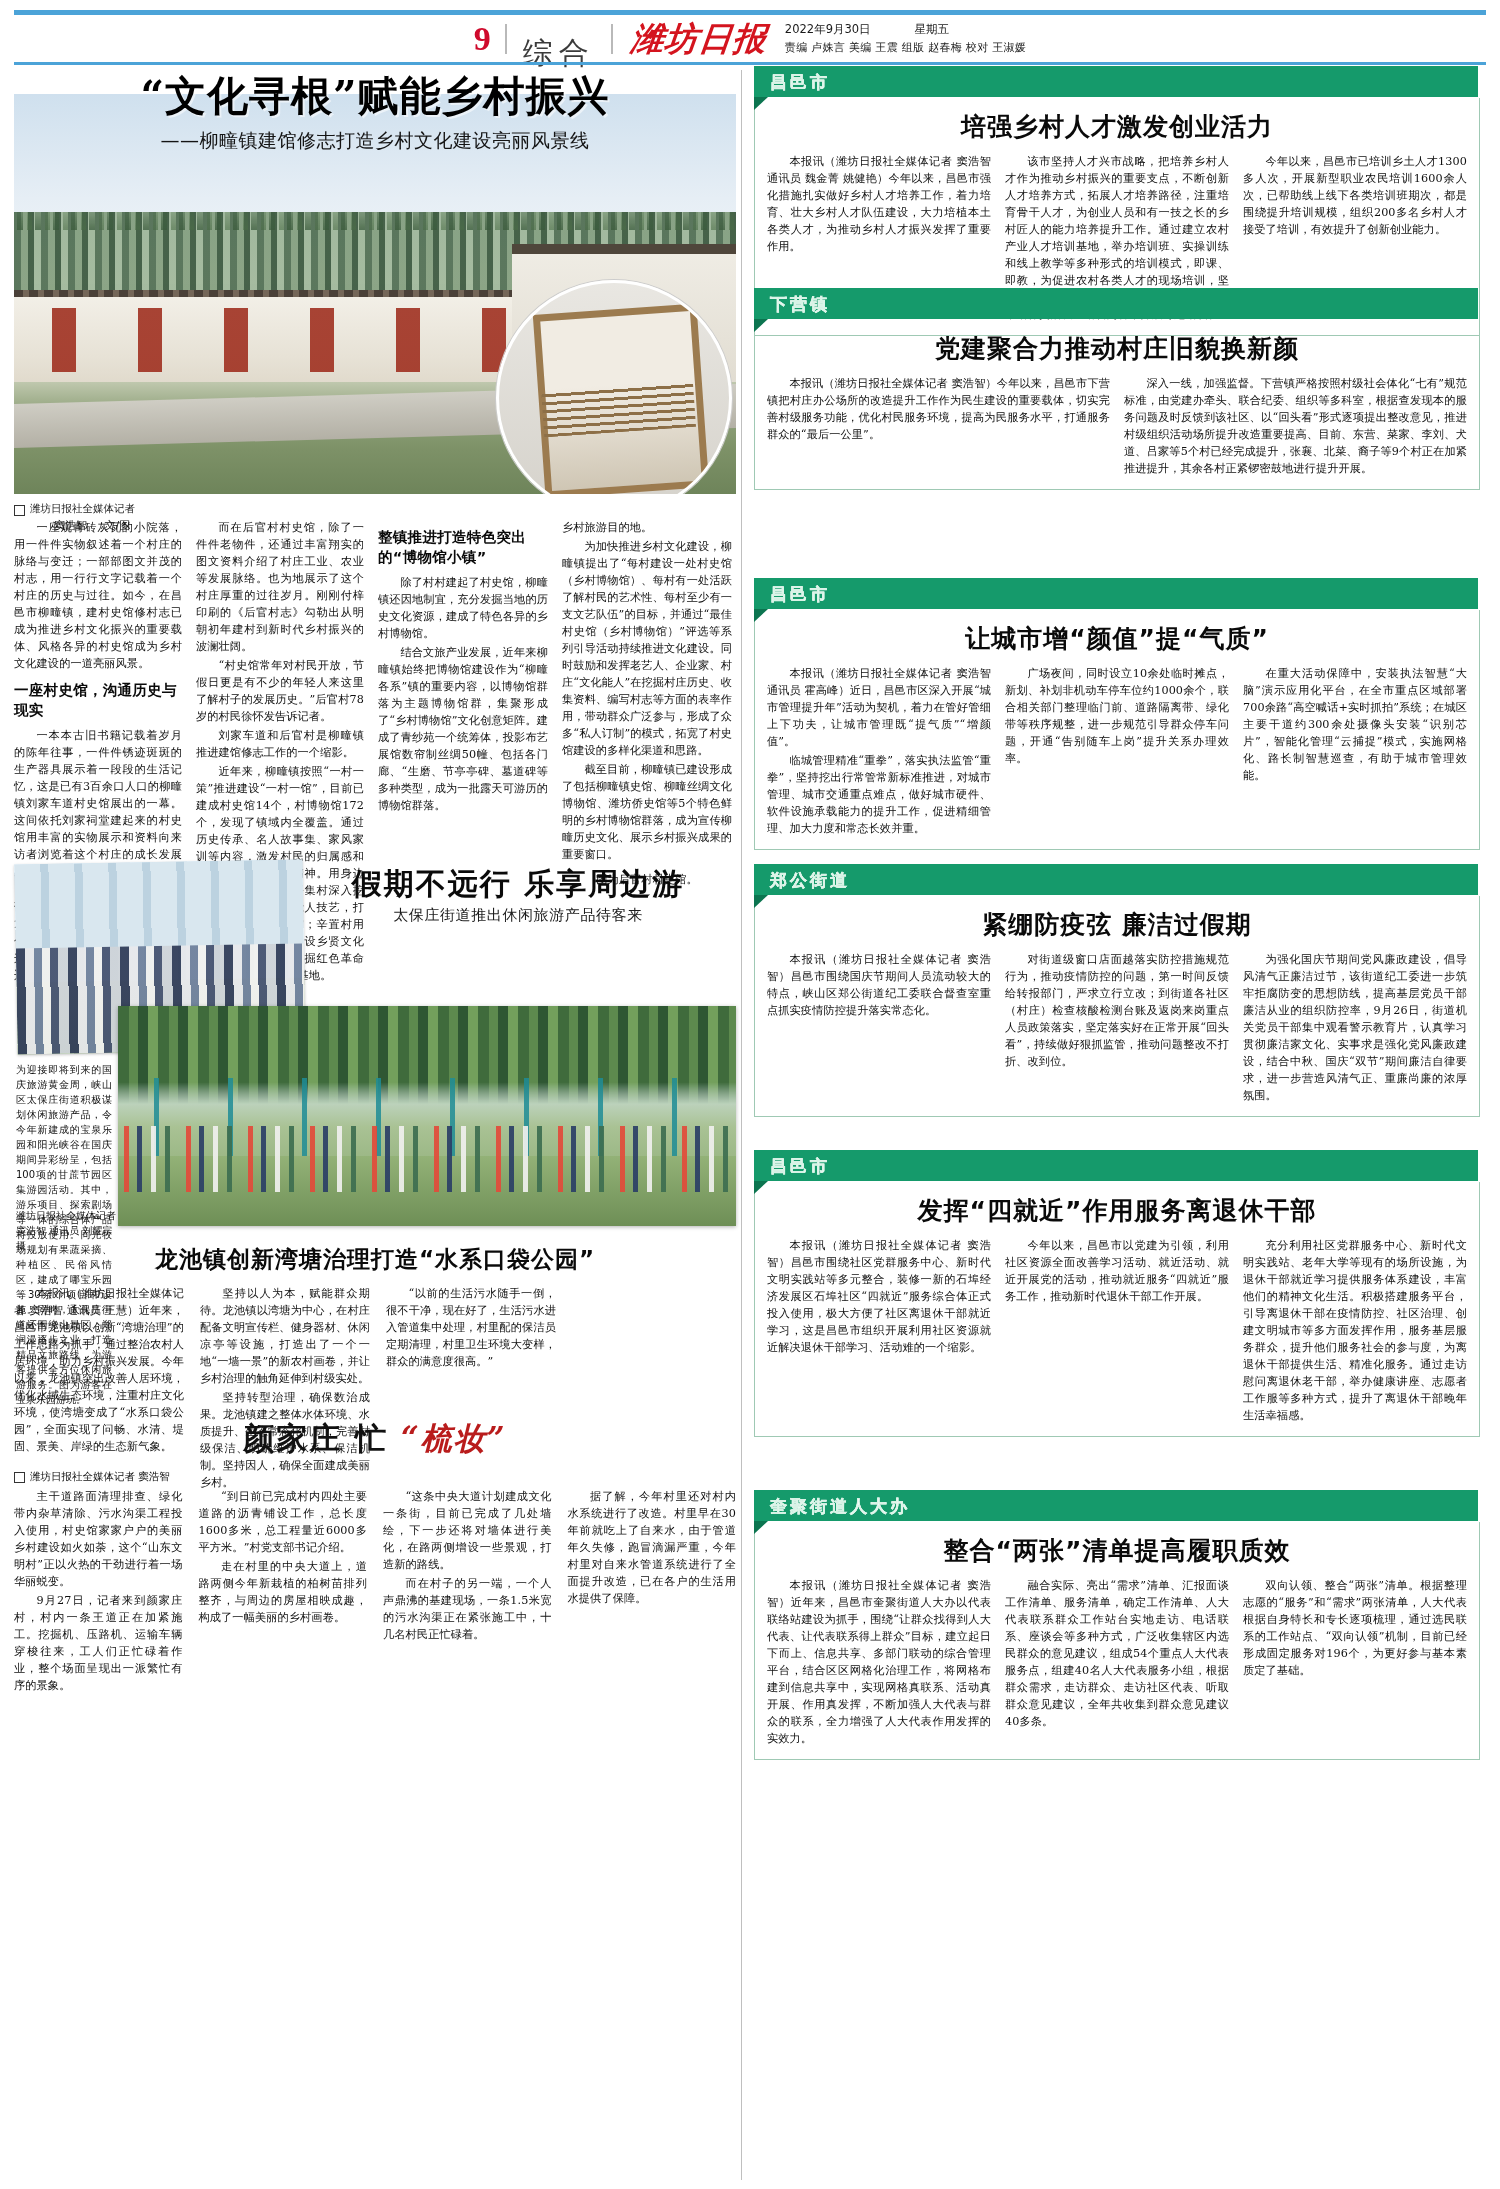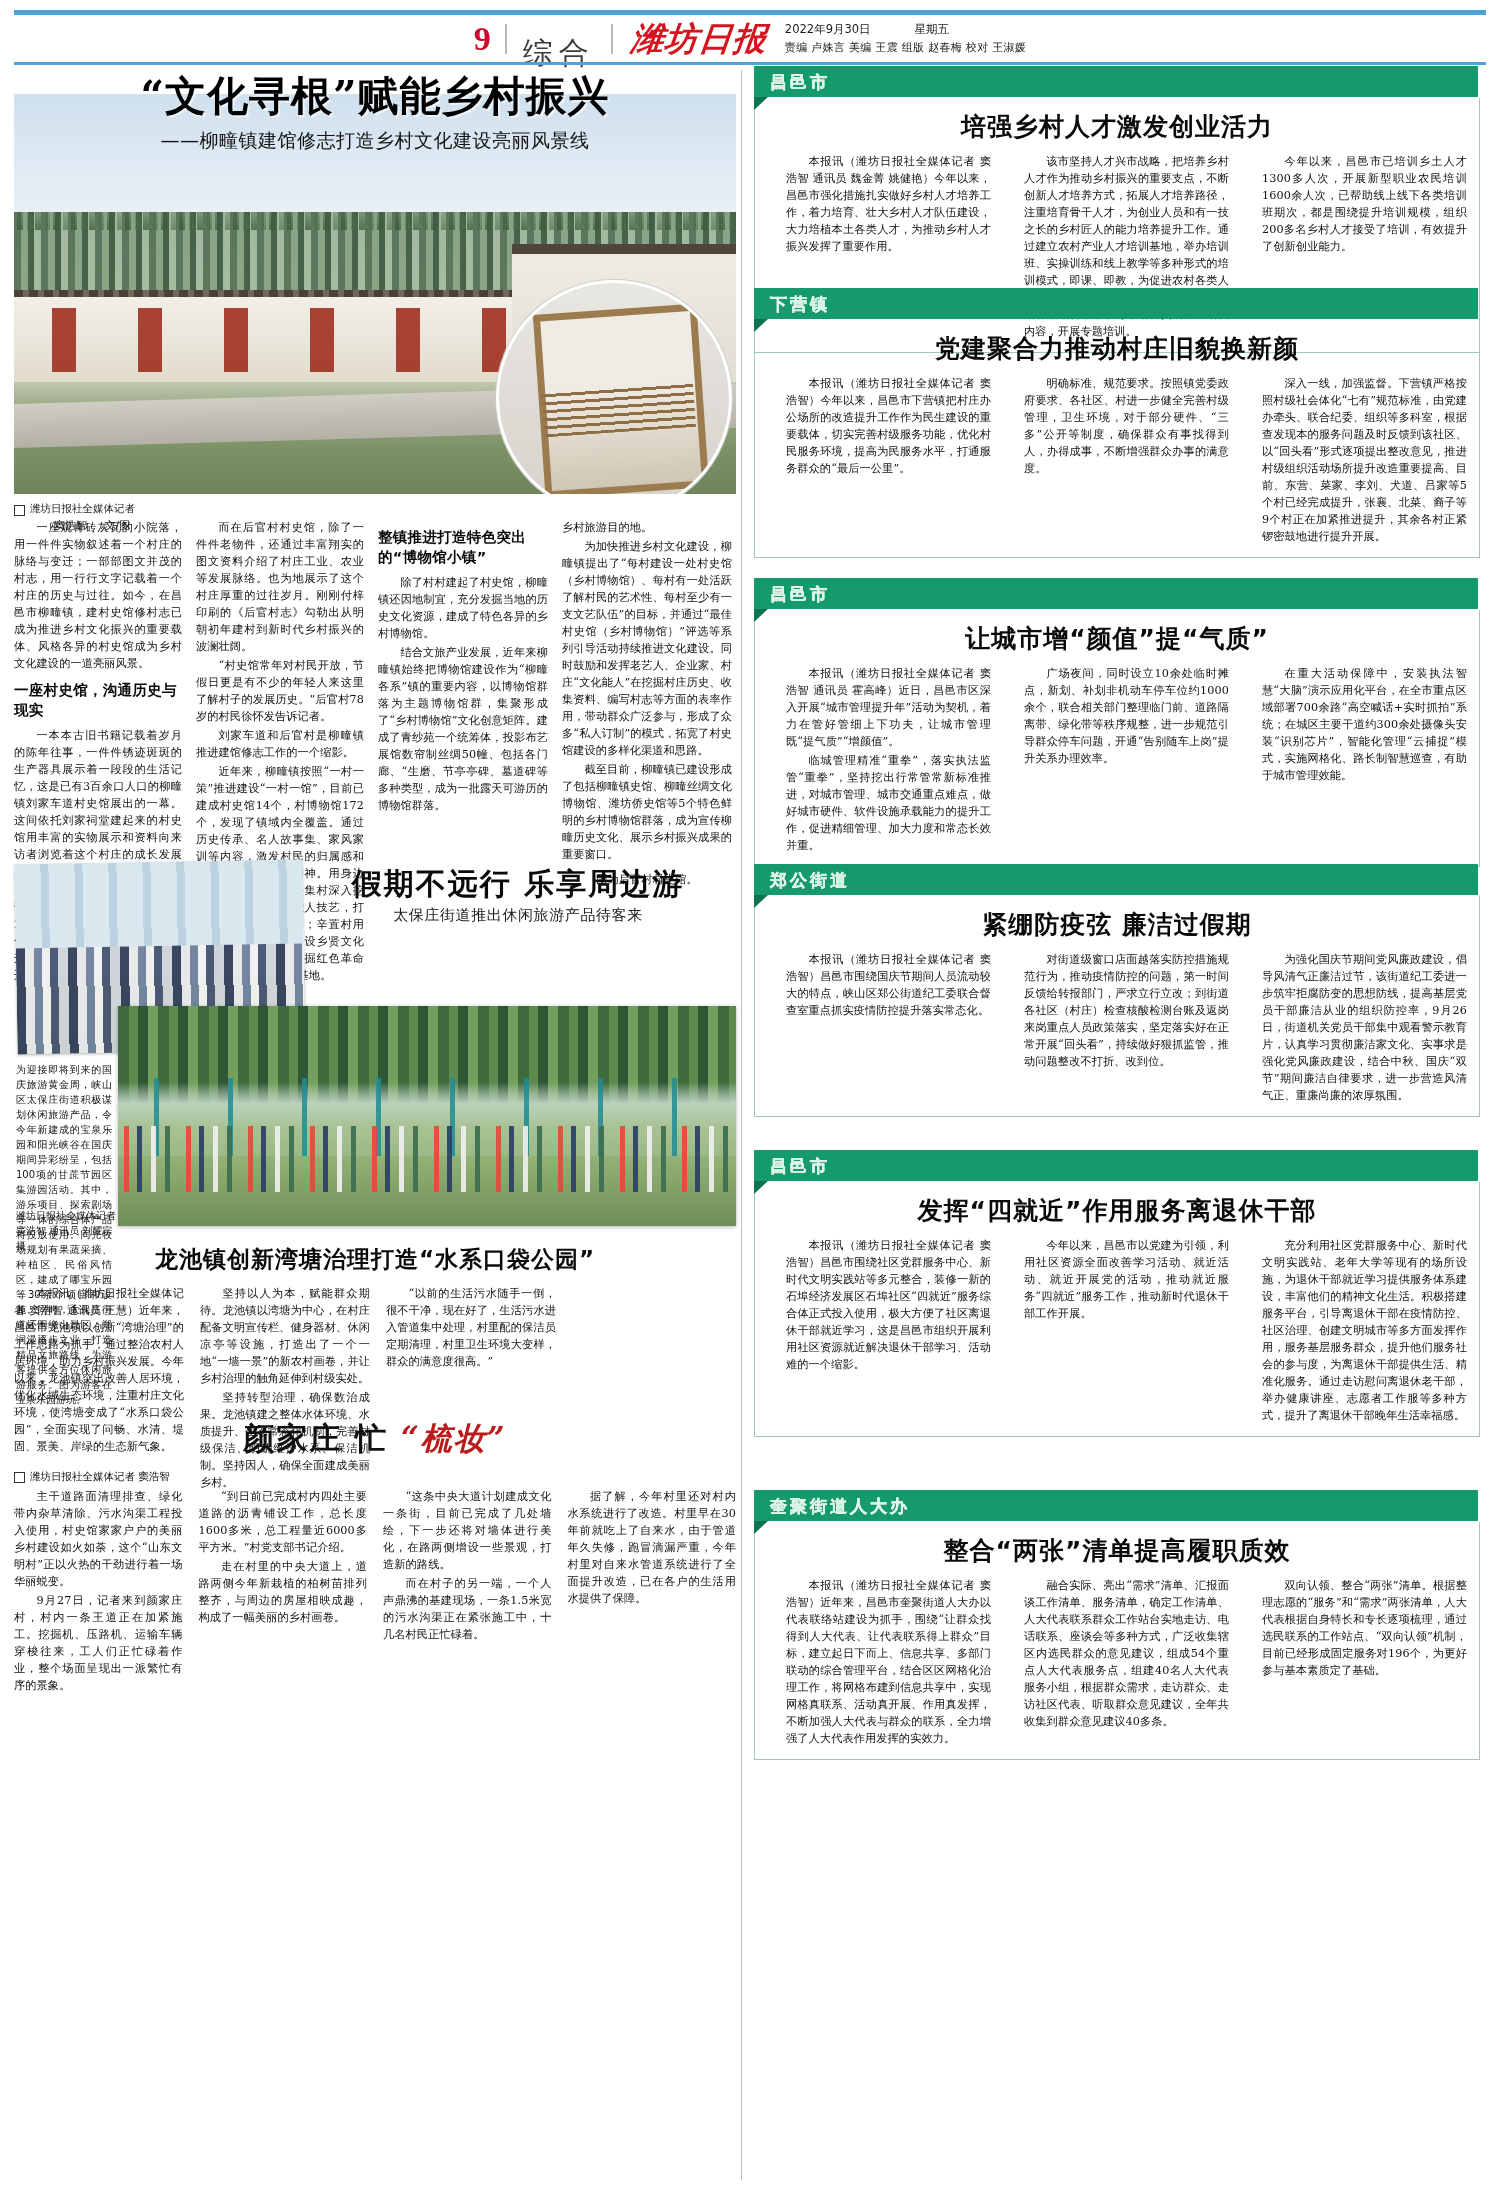--- a/index.html
+++ b/index.html
@@ -471,21 +471,21 @@
     font-size: 25px;
     letter-spacing: 1px;
     text-align: center;
     color: #0a0a0a;
     margin-bottom: 10px;
   }
   .blk-cols {
     display: flex;
     gap: 14px;
   }
-  .rcol { width: 100%; margin-left: 19px; }
+  .rcol { width: 100%; }
 </style>
 </head>
 <body>
 
 <div class="masthead">
   <div class="mast-rule-top"></div>
   <div class="mast-inner">
     <div class="page-num">9</div>
     <div class="mast-bar"></div>
     <div class="mast-section">综合</div>
@@ -662,23 +662,20 @@
         <div class="tab-label">下营镇</div>
         <div class="tab-notch"></div>
       </div>
       <div class="blk-frame">
         <div class="blk-h">党建聚合力推动村庄旧貌换新颜</div>
         <div class="blk-cols">
           <div class="rcol">
             <p class="p indent">本报讯（潍坊日报社全媒体记者 窦浩智）今年以来，昌邑市下营镇把村庄办公场所的改造提升工作作为民生建设的重要载体，切实完善村级服务功能，优化村民服务环境，提高为民服务水平，打通服务群众的“最后一公里”。</p>
           </div>
           <div class="rcol">
-            <p class="p indent">明确标准、规范要求。按照镇党委政府要求、各社区、村进一步健全完善村级管理，卫生环境，对于部分硬件、“三多”公开等制度，确保群众有事找得到人，办得成事，不断增强群众办事的满意度。</p>
-          </div>
-          <div class="rcol">
             <p class="p indent">深入一线，加强监督。下营镇严格按照村级社会体化“七有”规范标准，由党建办牵头、联合纪委、组织等多科室，根据查发现本的服务问题及时反馈到该社区、以“回头看”形式逐项提出整改意见，推进村级组织活动场所提升改造重要提高、目前、东营、菜家、李刘、犬道、吕家等5个村已经完成提升，张襄、北菜、裔子等9个村正在加紧推进提升，其余各村正紧锣密鼓地进行提升开展。</p>
           </div>
         </div>
       </div>
     </div>
 
     <div class="block" style="top:512px;">
       <div class="tab-wrap">
         <div class="tab-bar"></div>
         <div class="tab-label">昌邑市</div>

